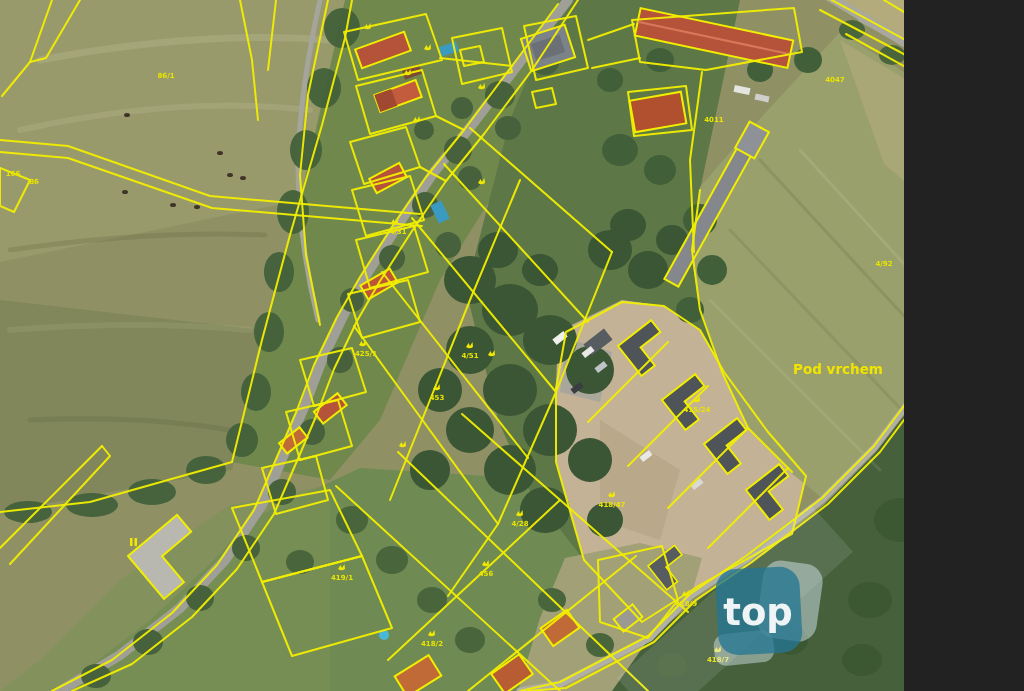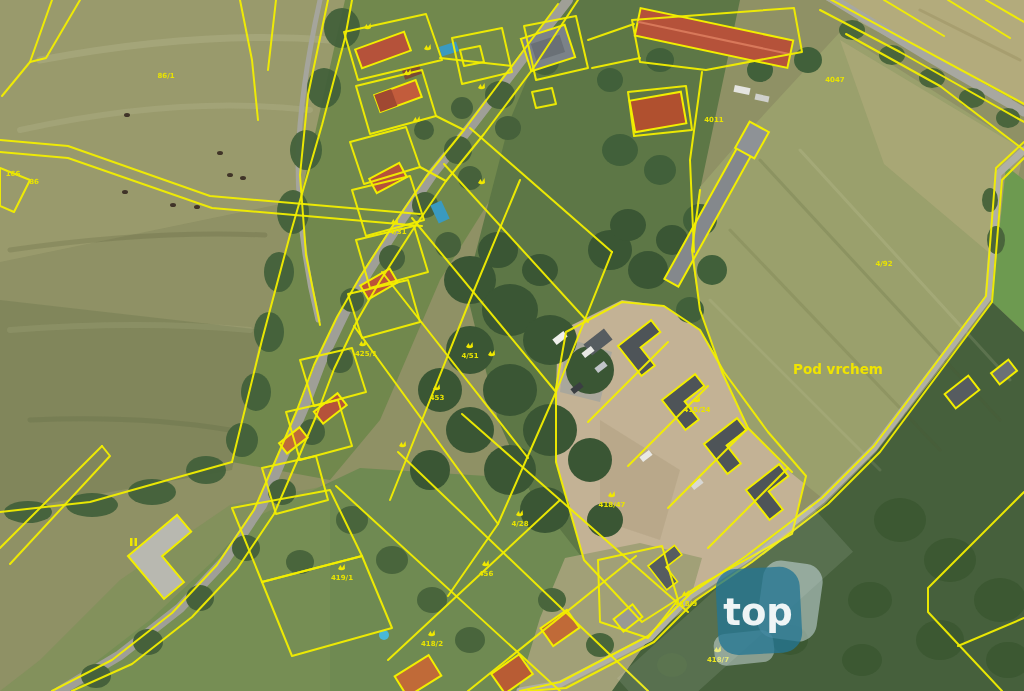--- a/index.html
+++ b/index.html
@@ -1,16 +1,16 @@
 <!DOCTYPE html>
 <html><head>
 <meta charset="utf-8">
 <style>
   html,body{margin:0;padding:0;background:#222;}
-  .stage{position:relative;width:1024px;height:691px;overflow:hidden;
+  .stage{position:relative;width:904px;height:691px;overflow:hidden;
          font-family:"DejaVu Sans",sans-serif;}
   .stage svg{display:block;width:1024px;height:691px;}
   .plabel{font-size:7px;font-weight:bold;fill:#e9e400;text-anchor:middle;}
   .place{font-size:13.5px;font-weight:bold;fill:#f0e400;text-anchor:middle;}
   .wmtext{font-size:37px;font-weight:bold;fill:#ffffff;text-anchor:middle;opacity:.92;}
   .yl{fill:none;stroke:#f2ee00;stroke-width:2;stroke-linejoin:round;stroke-linecap:round;opacity:.95;}
   .ylf{fill:none;stroke:#f2ee00;stroke-width:2;stroke-linejoin:round;opacity:.95;}
 </style>
 </head>
 <body>

